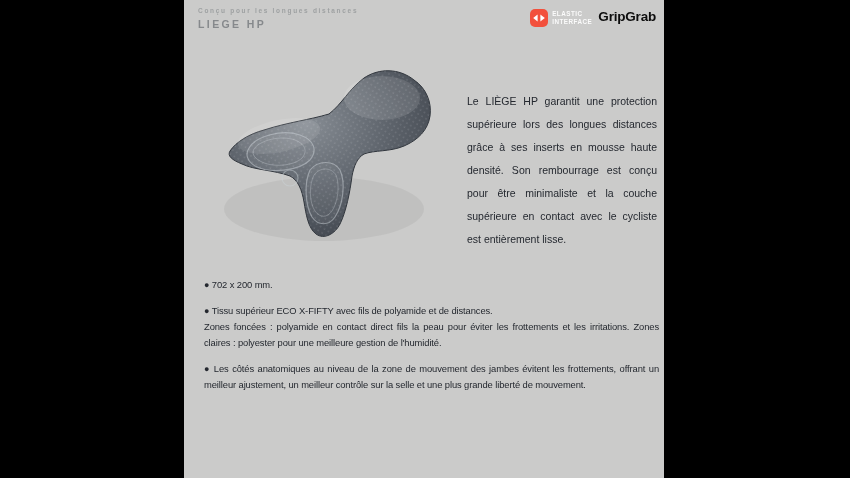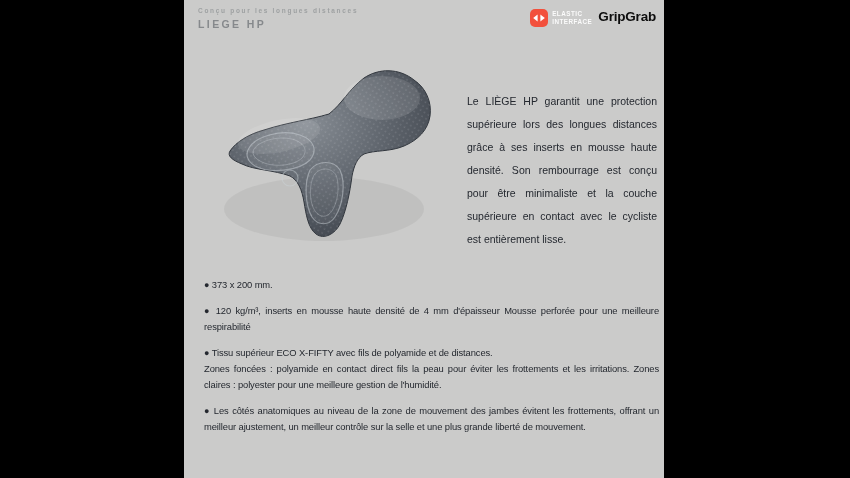--- a/index.html
+++ b/index.html
@@ -143,25 +143,21 @@
 
       <circle cx="96" cy="124" r="8" fill="none" stroke="rgba(205,212,218,0.45)" stroke-width="1.2"></circle>
     </svg>
   </div>
 
   <div class="description">Le LIÈGE HP garantit une protection supérieure lors des longues distances grâce à ses inserts en mousse haute densité. Son rembourrage est conçu pour être minimaliste et la couche supérieure en contact avec le cycliste est entièrement lisse.</div>
 
   <div class="bullets">
     <div class="bullet">
       <span class="dot">●</span>
-      <span>373 x 200 mm.</span>
-    </div>
-    <div class="bullet">
-      <span class="dot">●</span>
-      <span>120 kg/m³, inserts en mousse haute densité de 4 mm d'épaisseur Mousse perforée pour une meilleure respirabilité</span>
+      <span>702 x 200 mm.</span>
     </div>
     <div class="bullet">
       <span class="dot">●</span>
       <span>Tissu supérieur ECO X-FIFTY avec fils de polyamide et de distances.</span>
       <div class="sub">Zones foncées : polyamide en contact direct fils la peau pour éviter les frottements et les irritations. Zones claires : polyester pour une meilleure gestion de l'humidité.</div>
     </div>
     <div class="bullet">
       <span class="dot">●</span>
       <span>Les côtés anatomiques au niveau de la zone de mouvement des jambes évitent les frottements, offrant un meilleur ajustement, un meilleur contrôle sur la selle et une plus grande liberté de mouvement.</span>
     </div>

